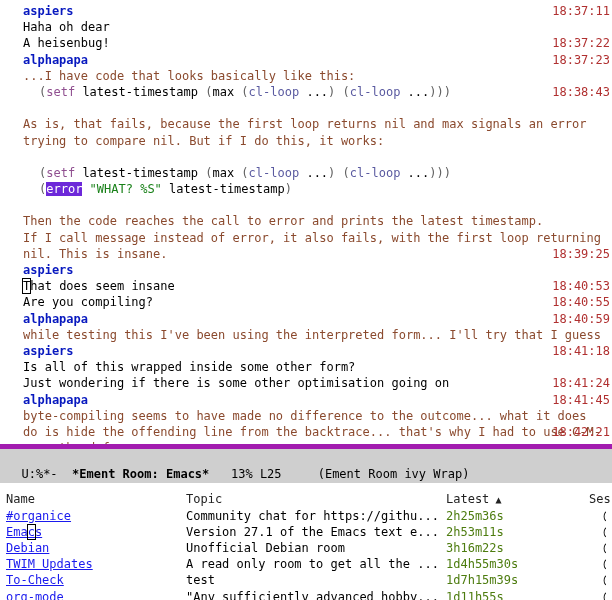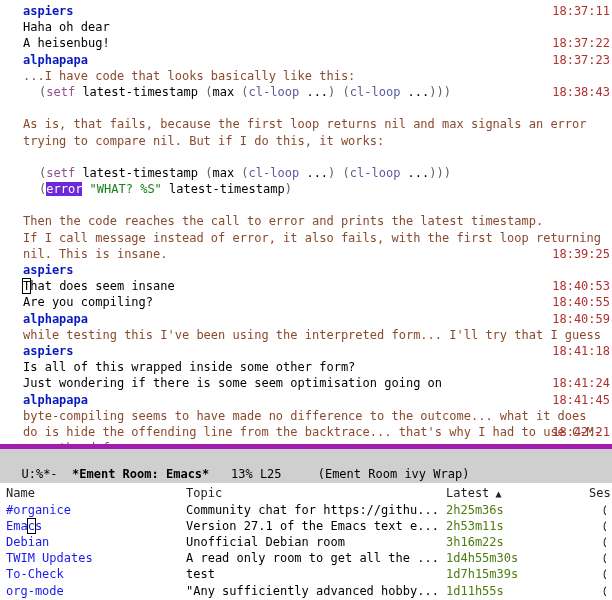--- a/index.html
+++ b/index.html
@@ -62,31 +62,32 @@
   .rooms-pane {
     padding: 0 6px 0 6px;
     height: 124px;
     overflow: hidden;
     font-size: 12px;
   }
   .rooms-header {
     display: grid;
     grid-template-columns: 180px 260px 128px 44px;
     color: #222;
-    padding-top: 2px;
+    padding-top: 8px;
   }
   .rooms-header .latest::after { content: " ▲"; font-size: 10px; }
   .rooms-row {
     display: grid;
     grid-template-columns: 180px 260px 128px 44px;
     white-space: nowrap;
     overflow: hidden;
   }
   .room-link {
     color: #1a1aee;
+    text-decoration: underline;
     cursor: pointer;
   }
   .topic { color: #000; overflow: hidden; text-overflow: clip; }
   .latest-col { color: #4d7c0f; }
   .sess-col {
     color: #000;
     text-align: right;
     overflow: hidden;
     position: relative;
   }
@@ -119,21 +120,21 @@
     <div class="line">&nbsp;</div>
     <div class="line"><span class="narrative">Then the code reaches the call to error and prints the latest timestamp.</span></div>
     <div class="line"><span class="narrative">If I call message instead of error, it also fails, with the first loop returning nil. This is insane.</span></div>
     <div class="line"><span class="nick">aspiers</span></div>
     <div class="line"><span class="plain"><span class="cursor-box">T</span>hat does seem insane</span></div>
     <div class="line"><span class="plain">Are you compiling?</span></div>
     <div class="line"><span class="nick">alphapapa</span></div>
     <div class="line"><span class="narrative">while testing this I've been using the interpreted form... I'll try that I guess</span></div>
     <div class="line"><span class="nick">aspiers</span></div>
     <div class="line"><span class="plain">Is all of this wrapped inside some other form?</span></div>
-    <div class="line"><span class="plain">Just wondering if there is some seem optimisation going on</span></div>
+    <div class="line"><span class="plain">Just wondering if there is some other optimisation going on</span></div>
     <div class="line"><span class="nick">alphapapa</span></div>
     <div class="line"><span class="narrative">byte-compiling seems to have made no difference to the outcome... what it does do is hide the offending line from the backtrace... that's why I had to use C-M-x on the defun</span></div>
   </div>
 
 <div class="timestamps" id="ts-gutter">
     <div>18:37:11</div>
     <div class="empty">.</div>
     <div>18:37:22</div>
     <div>18:37:23</div>
     <div class="empty">.</div>

